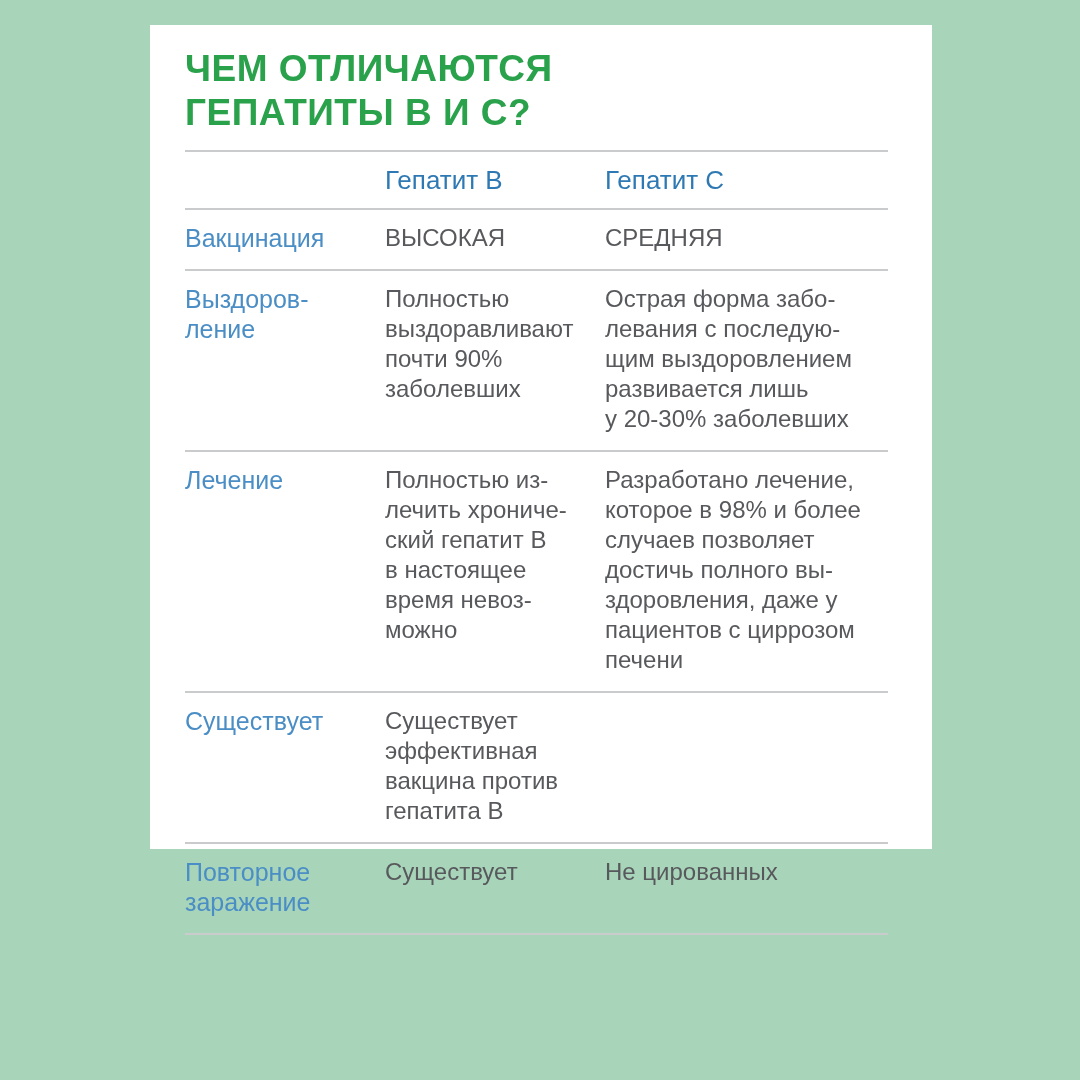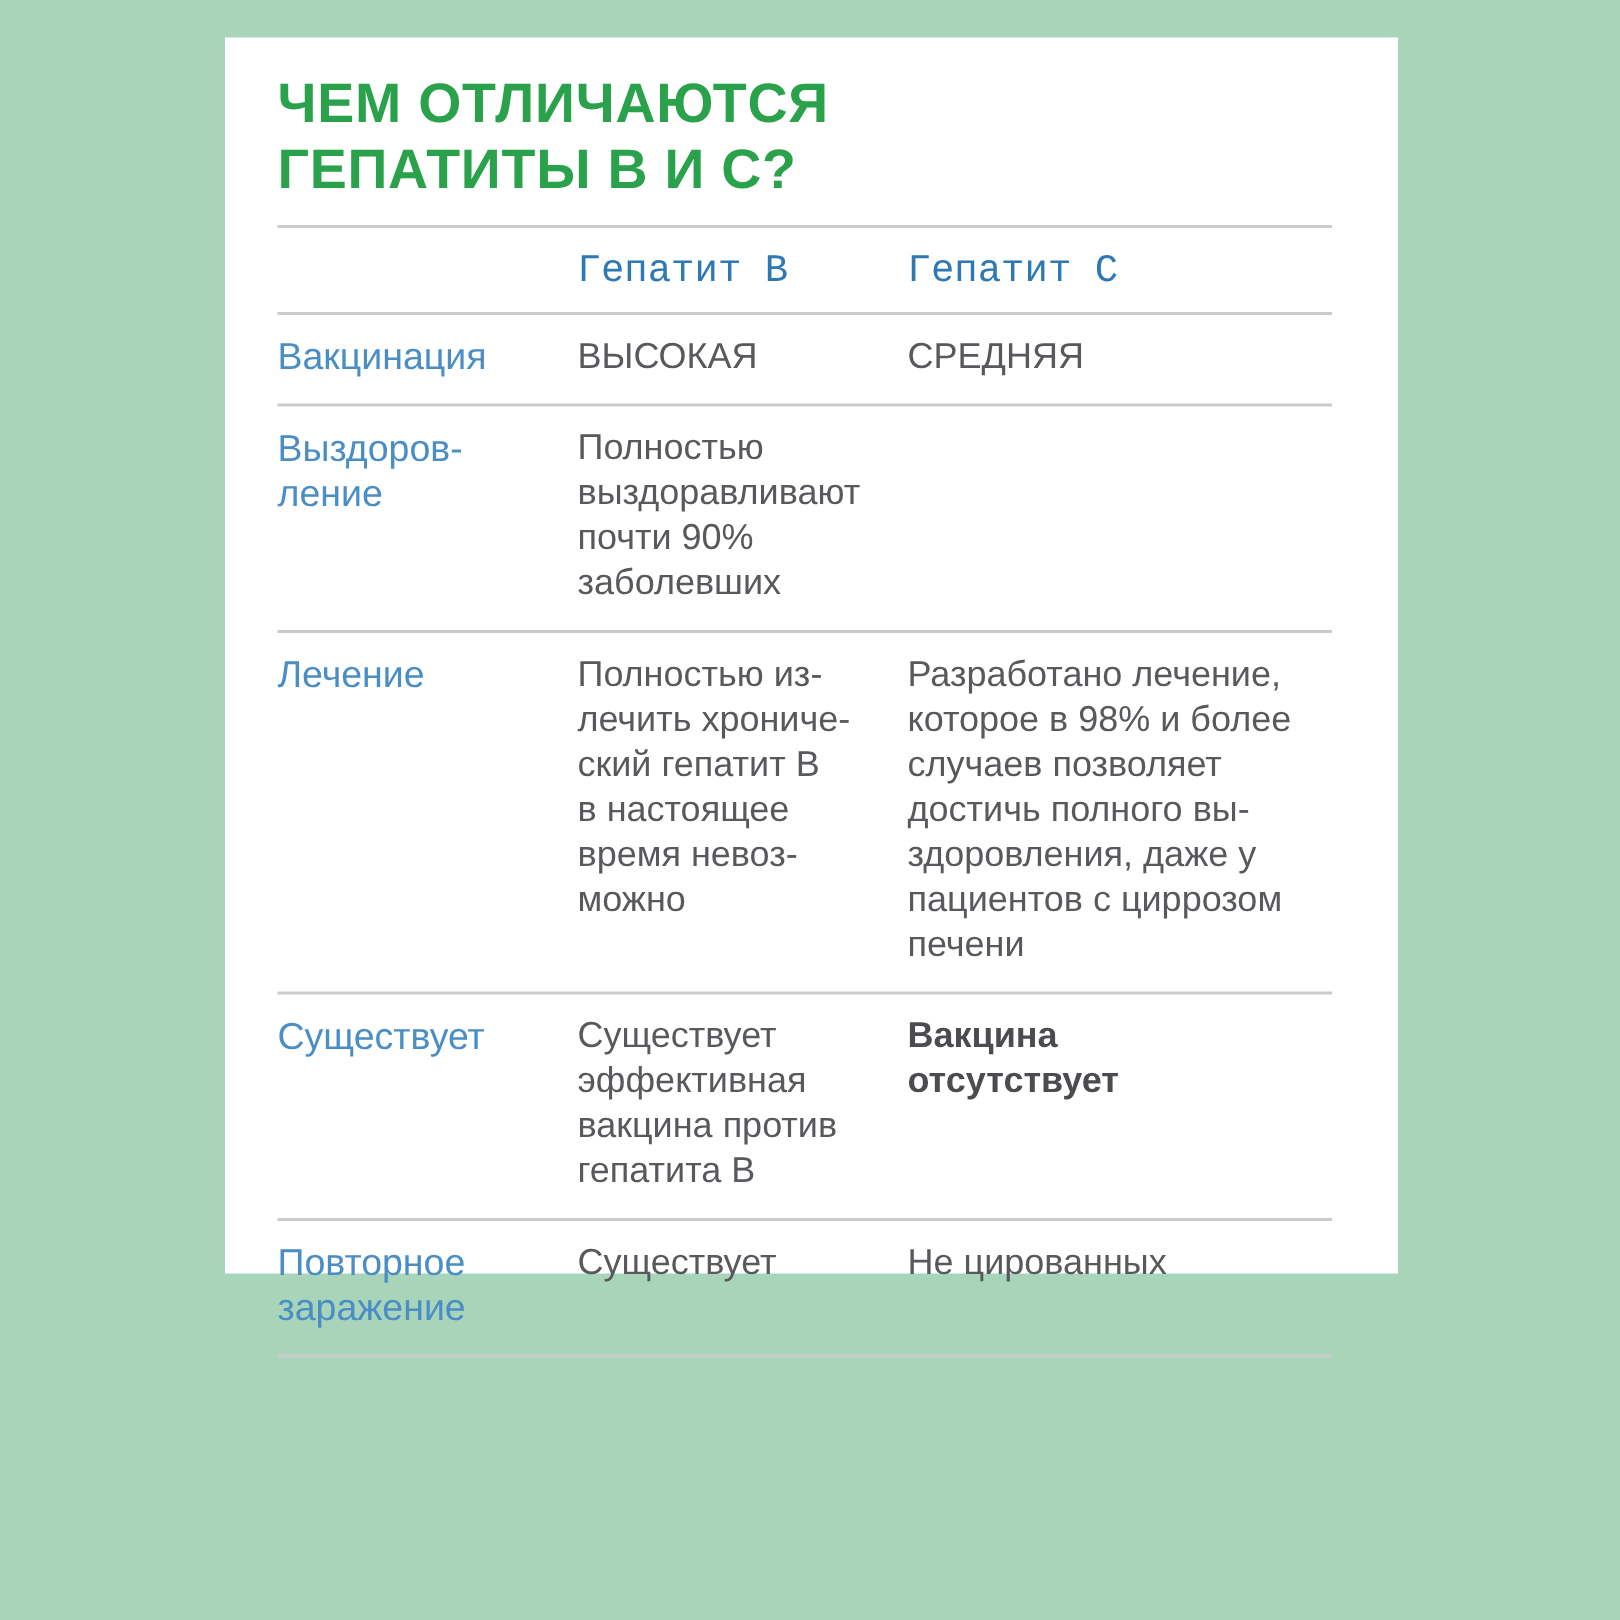--- a/index.html
+++ b/index.html
@@ -63,21 +63,21 @@
   .cell.bold {
     font-weight: 700;
     color: var(--bold-gray);
   }
 
   .header-row .cell {
     font-size: 26px;
     color: var(--header-blue);
     line-height: 28px;
   }
-  .header-row { padding: 14px 0 14px 0; font-family: Liberation Mono, monospace; }
+  .header-row { padding: 14px 0 14px 0; }
 </style>
 </head>
 <body>
 
 <div class="card">
 
   <h1 class="title">ЧЕМ ОТЛИЧАЮТСЯ
 ГЕПАТИТЫ В И С?</h1>
 
   <div class="table">
@@ -94,20 +94,25 @@
       <div class="cell">СРЕДНЯЯ</div>
     </div>
 
     <div class="trow">
       <div class="cell label">Выздоров-
 ление</div>
       <div class="cell">Полностью
 выздоравливают
 почти 90%
 заболевших</div>
+      <div class="cell">Острая форма забо-
+левания с последую-
+щим выздоровлением
+развивается лишь
+у 20-30% заболевших</div>
     </div>
 
 
     <div class="trow">
       <div class="cell label">Лечение</div>
       <div class="cell">Полностью из-
 лечить хрониче-
 ский гепатит В
 в настоящее
 время невоз-
@@ -120,22 +125,20 @@
 пациентов с циррозом
 печени</div>
     </div>
 
     <div class="trow">
       <div class="cell label">Существует</div>
       <div class="cell">Существует
 эффективная
 вакцина против
 гепатита В</div>
-      <div class="cell bold">Вакцина
-отсутствует</div>
     </div>
 
     <div class="trow last">
       <div class="cell label">Повторное
 заражение</div>
       <div class="cell">Существует</div>
       <div class="cell">Не цированных</div>
     </div>
 
   </div>

